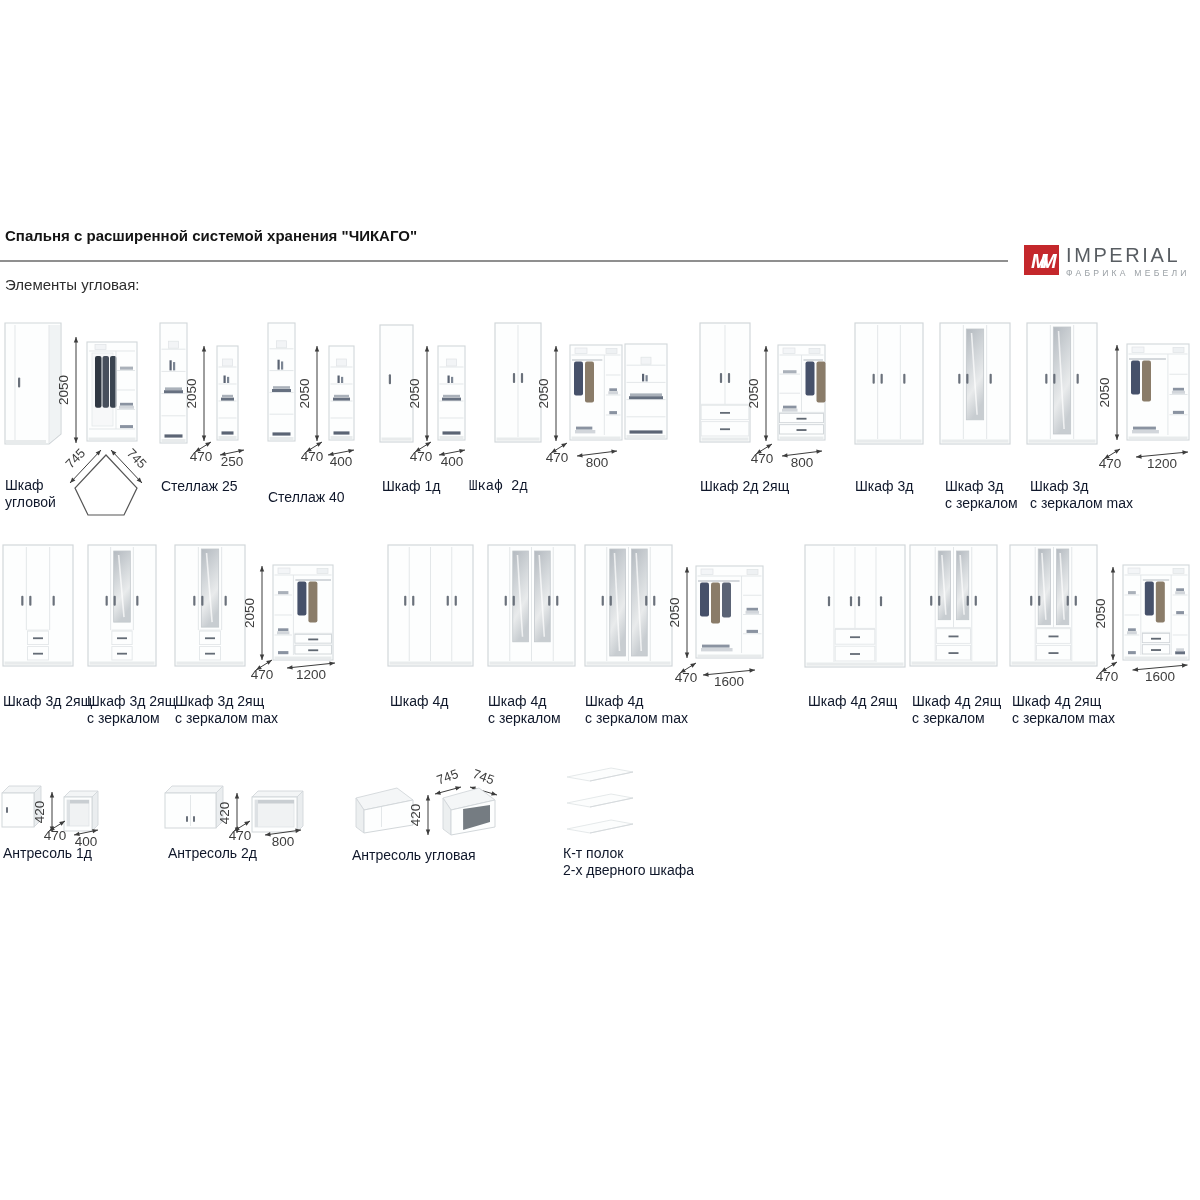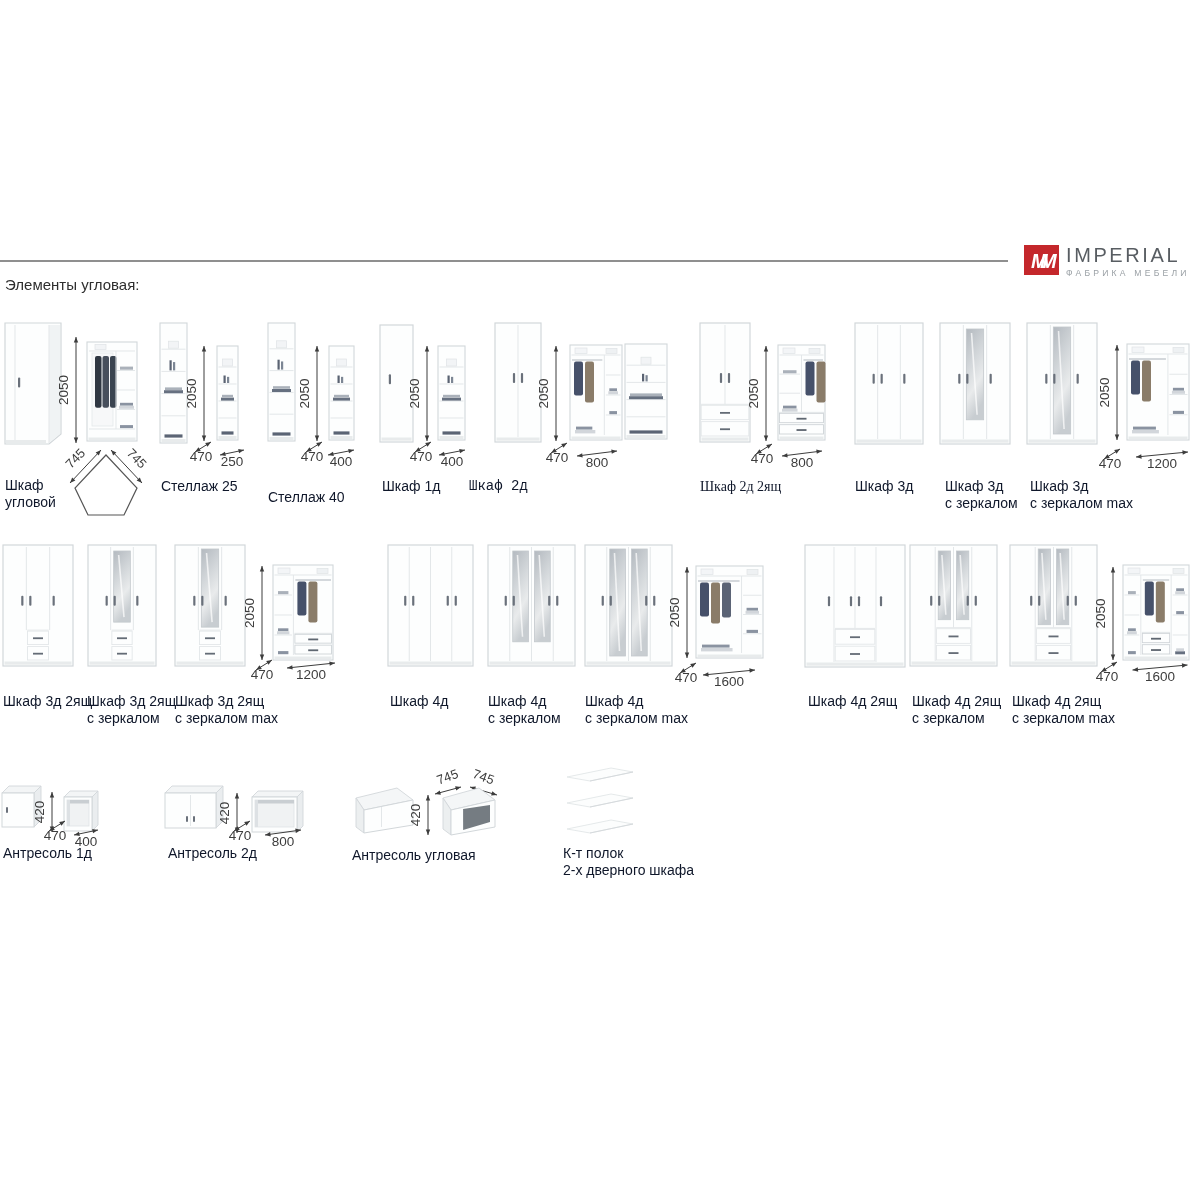--- a/index.html
+++ b/index.html
@@ -13,20 +13,21 @@
   .logo-brand{font-size:20px;letter-spacing:2.6px;color:#585d62;font-weight:500;line-height:20px;}
   .logo-tagline{font-size:8.6px;letter-spacing:3.2px;color:#9ba1a6;margin-top:3px;white-space:nowrap;}
   .subtitle{position:absolute;left:5px;top:276px;font-size:15px;color:#2e2e2e;}
   #scene{position:absolute;left:0;top:0;}
   .item-label{position:absolute;font-size:14px;color:#0f172a;line-height:17px;white-space:nowrap;}
 </style>
 </head>
 <body>
 
 <div id="page">
+  <div class="title">Спальня с расширенной системой хранения "ЧИКАГО"</div>
   <div class="rule"></div>
   <div class="logo">
     <div class="logo-mark">
       <svg width="35" height="30" viewBox="0 0 35 30">
         <text x="7" y="23" font-family="Liberation Sans,sans-serif" font-size="20" font-weight="bold" font-style="italic" fill="#ffffff">M</text>
         <text x="16" y="23" font-family="Liberation Sans,sans-serif" font-size="20" font-weight="bold" font-style="italic" fill="#ffffff">M</text>
       </svg>
     </div>
     <div class="logo-text">
       <div class="logo-brand">IMPERIAL</div>
@@ -677,21 +678,21 @@
       </div>
       <div class="item-label" style="left: 268px; top: 478px; margin-top: 11px;">
         <div>Стеллаж 40</div>
       </div>
       <div class="item-label" style="left: 382px; top: 478px;">
         <div>Шкаф 1д</div>
       </div>
       <div class="item-label" style="left: 469px; top: 478px; font-family: Liberation Mono, monospace;">
         <div>Шкаф 2д</div>
       </div>
-      <div class="item-label" style="left: 700px; top: 478px; font-family: Liberation Serif, serif;">
+      <div class="item-label" style="left: 700px; top: 478px;">
         <div>Шкаф 2д 2ящ</div>
       </div>
       <div class="item-label" style="left: 855px; top: 478px;">
         <div>Шкаф 3д</div>
       </div>
       <div class="item-label" style="left: 945px; top: 478px;">
         <div>Шкаф 3д</div>
         <div>с зеркалом</div>
       </div>
       <div class="item-label" style="left: 1030px; top: 478px;">

